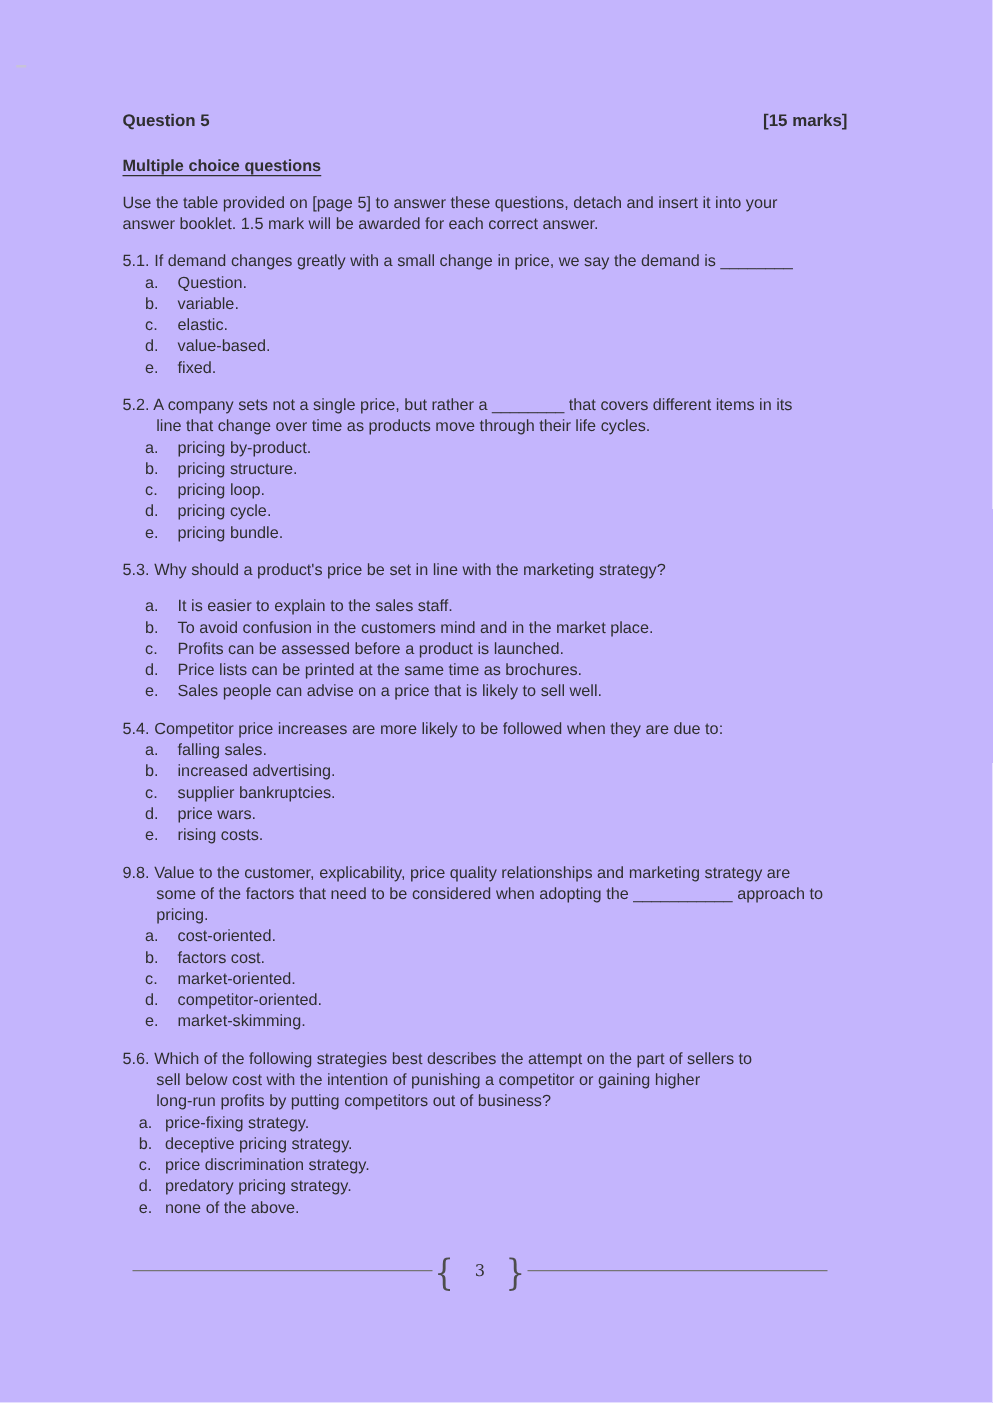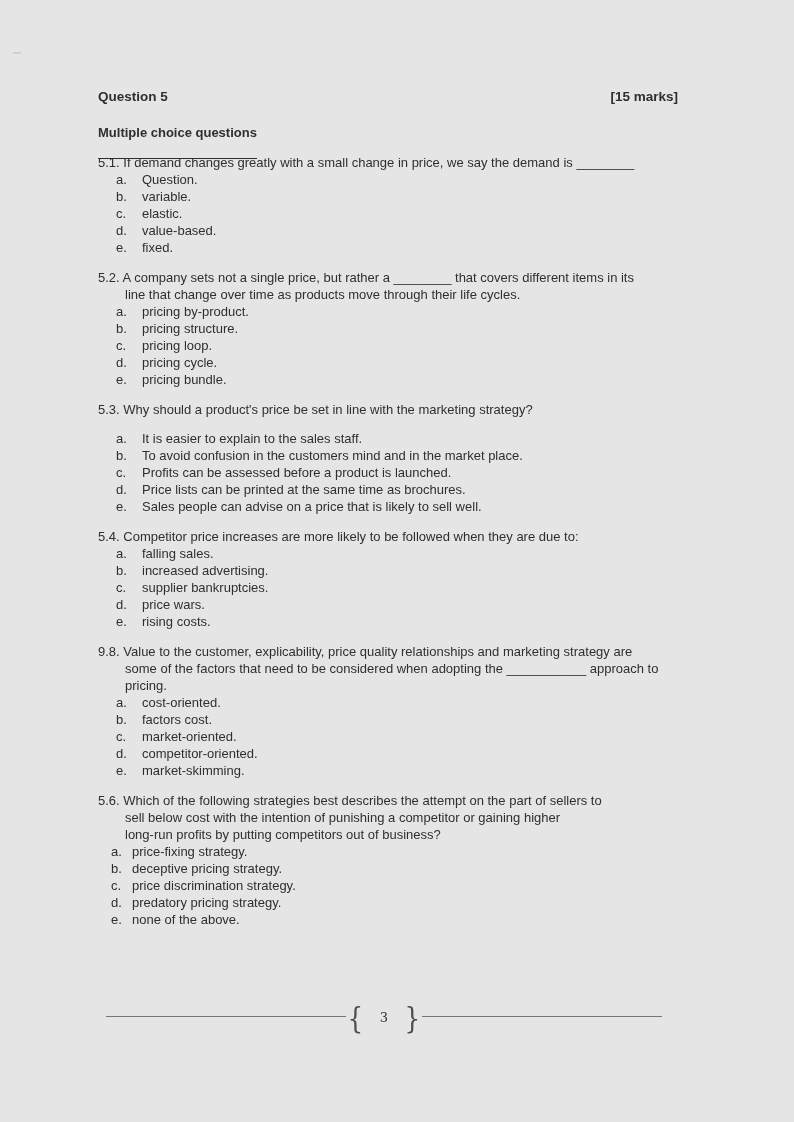--- a/index.html
+++ b/index.html
@@ -1,20 +1,20 @@
 <!DOCTYPE html>
 <html><head>
 <meta charset="utf-8">
 <style>
   html, body { margin: 0; padding: 0; background: #ffffff; }
   .page {
     position: relative;
     width: 794px;
     height: 1122px;
-    background: #e5e5e5;
+    background: #c4b5fd;
     font-family: "Liberation Sans", sans-serif;
     color: #2f2f2f;
     overflow: hidden;
   }
   .scan-artifact {
     position: absolute;
     left: 13px; top: 52px;
     width: 8px; height: 2px;
     background: #c9c9c9;
     opacity: 0.7;
@@ -33,21 +33,21 @@
     width: 580px;
     font-size: 13.5px;
     font-weight: bold;
   }
   .section-heading {
     margin-top: 19px;
     font-weight: bold;
   }
   .section-heading .underlined {
     border-bottom: 1.5px solid #2f2f2f;
-    padding-bottom: 18px;
+    padding-bottom: 0;
   }
   .intro {
     margin: 12px 0 0 0;
     white-space: pre-wrap;
   }
   .question { margin-top: 13px; }
   .q-line {
     margin: 0;
     padding-left: 27px;
     text-indent: -27px;
@@ -105,20 +105,22 @@
 
     <div class="header-row">
       <span>Question 5</span>
       <span>[15 marks]</span>
     </div>
 
     <div class="section-heading">
       <span class="underlined">Multiple choice questions</span>
     </div>
 
+    <p class="intro">Use the table provided on [page 5] to answer these questions, detach and insert it into your
+answer booklet. 1.5 mark will be awarded for each correct answer.</p>
 
     <div class="question">
       <p class="q-line"><span class="q-num">5.1.</span> <span>If demand changes greatly with a small change in price, we say the demand is ________</span></p>
       <ul class="options">
         <li class="option">
             <span class="opt-letter">a.</span>
             <span class="opt-text">Question.</span>
           </li>
         <li class="option">
             <span class="opt-letter">b.</span>

